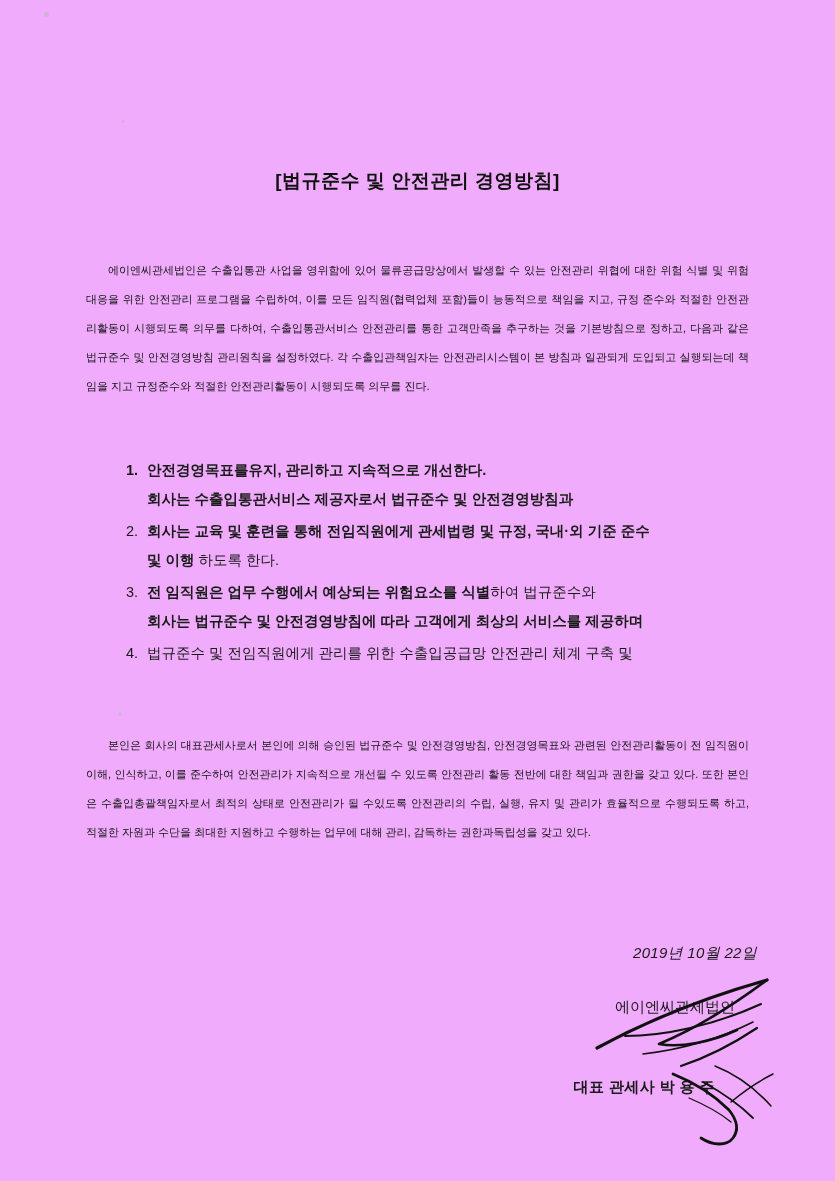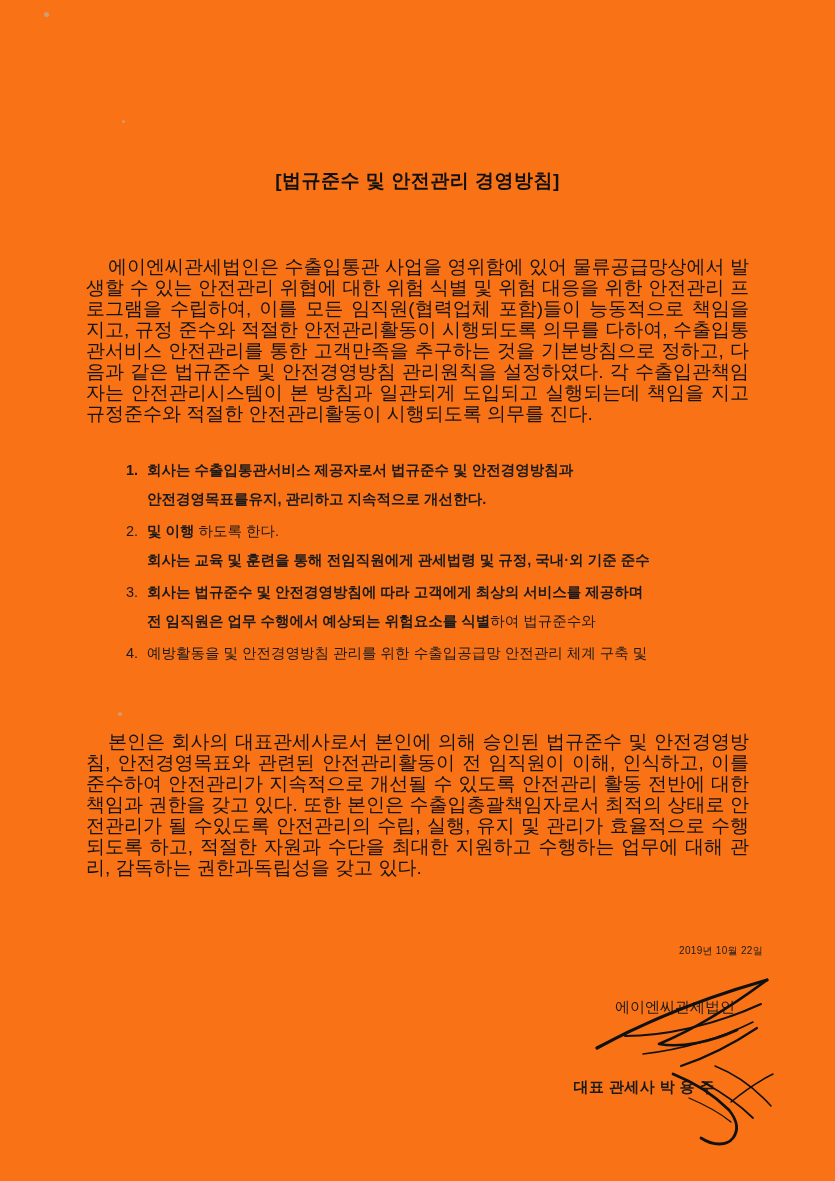--- a/index.html
+++ b/index.html
@@ -11,21 +11,21 @@
     width: 835px;
     height: 1181px;
     position: relative;
     font-family: "Liberation Sans", "DejaVu Sans", sans-serif;
     color: #1a1a1a;
     overflow: hidden;
   }
   .page {
     position: absolute;
     inset: 0;
-    background: #f97316;
+    background: #f0abfc;
   }
   
   .speck {
     position: absolute;
     background: #b9b9b9;
     border-radius: 50%;
     opacity: .55;
   }
   .doc-title {
     position: absolute;
@@ -35,22 +35,22 @@
     text-align: center;
     font-size: 19px;
     font-weight: bold;
     letter-spacing: .5px;
     color: #111;
   }
   .para {
     position: absolute;
     left: 86px;
     width: 663px;
-    font-size: 19px;
-    line-height: 21px;
+    font-size: 11px;
+    line-height: 29px;
     text-align: justify;
     text-justify: inter-character;
     color: #141414;
   }
   .para .indent { display: inline-block; width: 22px; }
   #p1 { top: 256px; }
   #p2 { top: 731px; }
 
   .list {
     position: absolute;
@@ -73,23 +73,24 @@
     box-sizing: content-box;
   }
   .li .body { flex: 1 1 auto; }
   .b { font-weight: bold; }
   .li-1 .num, .li-2 .num, .li-3 .num, .li-4 .num { font-weight: normal; }
   .li-1 .num { font-weight: bold; }
 
   .sign-date {
     position: absolute;
     top: 944px;
-    right: 72px;
-    font-size: 10px;
+    right: 78px;
+    font-size: 15px;
     letter-spacing: .3px;
+    font-style: italic;
   }
   .sign-company {
     position: absolute;
     top: 998px;
     right: 100px;
     font-size: 15px;
   }
   .sign-person {
     position: absolute;
     top: 1078px;
@@ -117,42 +118,42 @@
   <div class="speck" style="top:712px;left:118px;width:4px;height:4px;"></div>
 
   <div class="doc-title">[법규준수 및 안전관리 경영방침]</div>
 
   <div class="para" id="p1"><span class="indent"></span><span>에이엔씨관세법인은 수출입통관 사업을 영위함에 있어 물류공급망상에서 발생할 수 있는 안전관리 위협에 대한 위험 식별 및 위험 대응을 위한 안전관리 프로그램을 수립하여, 이를 모든 임직원(협력업체 포함)들이 능동적으로 책임을 지고, 규정 준수와 적절한 안전관리활동이 시행되도록 의무를 다하여, 수출입통관서비스 안전관리를 통한 고객만족을 추구하는 것을 기본방침으로 정하고, 다음과 같은 법규준수 및 안전경영방침 관리원칙을 설정하였다. 각 수출입관책임자는 안전관리시스템이 본 방침과 일관되게 도입되고 실행되는데 책임을 지고 규정준수와 적절한 안전관리활동이 시행되도록 의무를 진다.</span></div>
 
   <div class="list">
       <div class="li li-1">
         <div class="num">1.</div>
         <div class="body">
+          <div><span class="b">안전경영목표를유지, 관리하고 지속적으로 개선</span><span class="b">한다.</span></div>
           <div><span class="b">회사는 수출입통관서비스 제공자로서 </span><span class="b">법규준수 및 안전경영방침과</span></div>
-          <div><span class="b">안전경영목표를유지, 관리하고 지속적으로 개선</span><span class="b">한다.</span></div>
         </div>
       </div>
       <div class="li li-2">
         <div class="num">2.</div>
         <div class="body">
+          <div><span class="b">회사는 교육 및 훈련을 통해 전임직원에게 관세법령 및 규정, 국내·외 기준 준수</span></div>
           <div><span class="b">및 이행 </span><span>하도록 한다.</span></div>
-          <div><span class="b">회사는 교육 및 훈련을 통해 전임직원에게 관세법령 및 규정, 국내·외 기준 준수</span></div>
         </div>
       </div>
       <div class="li li-3">
         <div class="num">3.</div>
         <div class="body">
+          <div><span class="b">전 임직원은 업무 수행에서 예상되는 위험요소를 식별</span><span>하여 법규준수와</span></div>
           <div><span class="b">회사는 법규준수 및 안전경영방침에 따라 고객에게 최상의 서비스를 제공하며</span></div>
-          <div><span class="b">전 임직원은 업무 수행에서 예상되는 위험요소를 식별</span><span>하여 법규준수와</span></div>
         </div>
       </div>
       <div class="li li-4">
         <div class="num">4.</div>
         <div class="body">
-          <div><span>예방활동을 및 안전경영방침 관리를 위한 수출입공급망 안전관리 체계 구축 및</span></div>
+          <div><span>법규준수 및 전임직원에게 관리를 위한 수출입공급망 안전관리 체계 구축 및</span></div>
         </div>
       </div>
     </div>
 
   <div class="para" id="p2"><span class="indent"></span><span>본인은 회사의 대표관세사로서 본인에 의해 승인된 법규준수 및 안전경영방침, 안전경영목표와 관련된 안전관리활동이 전 임직원이 이해, 인식하고, 이를 준수하여 안전관리가 지속적으로 개선될 수 있도록 안전관리 활동 전반에 대한 책임과 권한을 갖고 있다. 또한 본인은 수출입총괄책임자로서 최적의 상태로 안전관리가 될 수있도록 안전관리의 수립, 실행, 유지 및 관리가 효율적으로 수행되도록 하고, 적절한 자원과 수단을 최대한 지원하고 수행하는 업무에 대해 관리, 감독하는 권한과독립성을 갖고 있다.</span></div>
 
   <div class="sign-date">2019년 10월 22일</div>
   <div class="sign-company">에이엔씨관세법인</div>
   <div class="sign-person">대표 관세사 박 용 주</div>
 

